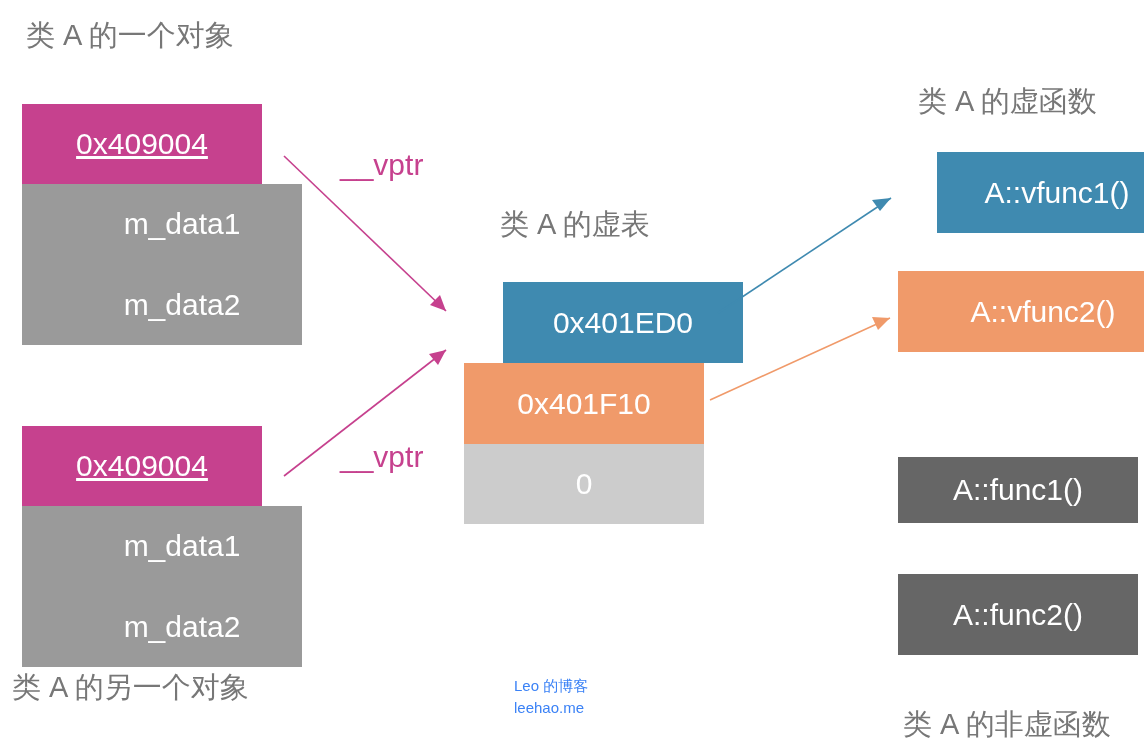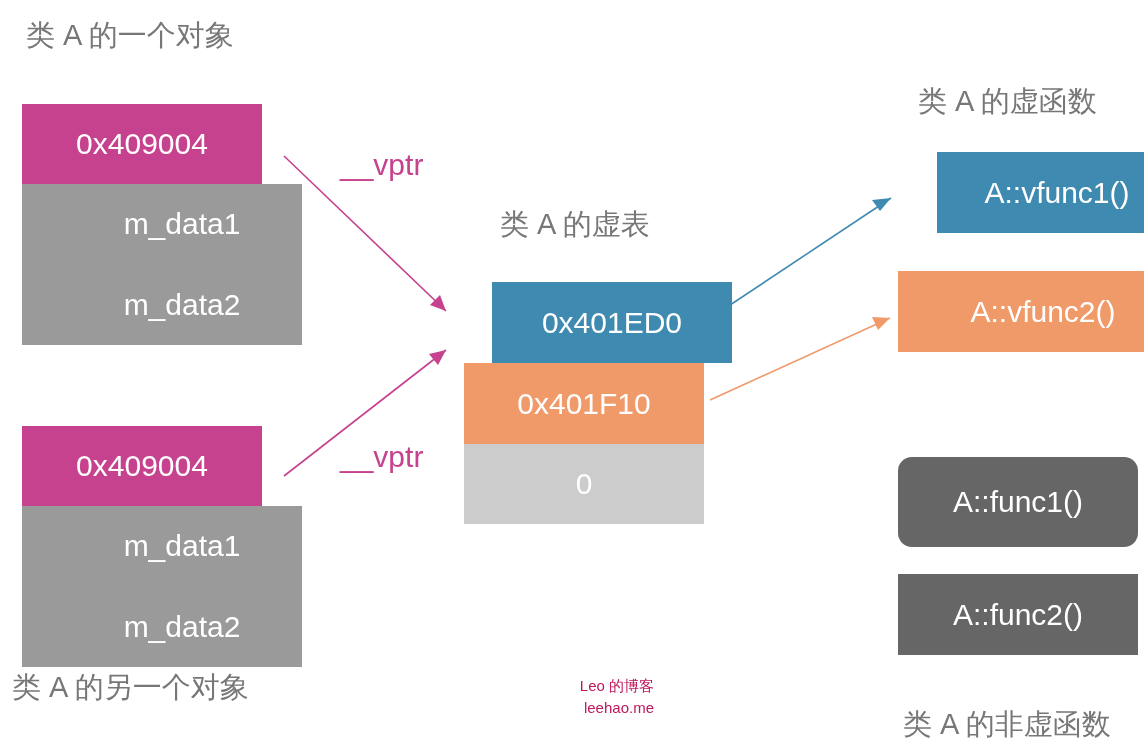--- a/index.html
+++ b/index.html
@@ -1,28 +1,28 @@
 <!DOCTYPE html>
 <html><head>
 <meta charset="utf-8">
 <style>
   html, body { margin: 0; padding: 0; background: #ffffff; }
   body { width: 1144px; height: 754px; position: relative; overflow: hidden;
          font-family: "Liberation Sans", "DejaVu Sans", sans-serif; }
   .label { position: absolute; color: #777777; font-size: 29px; white-space: nowrap; }
   .box { position: absolute; color: #ffffff; font-size: 30px; display: flex;
          align-items: center; justify-content: center; }
-  .pink { background: #c6418e; }
+  .pink { background: #c6418e; text-decoration: underline; }
   .gray { background: #9a9a9a; padding-left: 40px; }
   .blue { background: #3f8ab0; margin-left: 39px; }
   .orange { background: #f09a6a; }
   .light { background: #cccccc; }
   .dark { background: #666666; }
   .vptr { position: absolute; color: #c6418e; font-size: 30px; }
-  .watermark { position: absolute; color: #be185d; font-size: 15px; text-align: right; width: 140px; }
+  .watermark { position: absolute; color: #3b82f6; font-size: 15px; text-align: left; width: 140px; }
   svg.arrows { position: absolute; left: 0; top: 0; }
 </style>
 </head>
 <body>
 
 <div class="label" style="left:26px;top:16px;">类 A 的一个对象</div>
 <div class="label" style="left:12px;top:668px;">类 A 的另一个对象</div>
 <div class="label" style="left:500px;top:205px;text-align:right;">类 A 的虚表</div>
 <div class="label" style="left:918px;top:82px;">类 A 的虚函数</div>
 <div class="label" style="left:903px;top:705px;">类 A 的非虚函数</div>
@@ -33,29 +33,29 @@
   <div class="box gray" style="left:22px;top:264px;width:240px;height:81px;">m_data2</div>
 </div>
 
 <div>
   <div class="box pink" style="left:22px;top:426px;width:240px;height:80px;">0x409004</div>
   <div class="box gray" style="left:22px;top:506px;width:240px;height:80px;">m_data1</div>
   <div class="box gray" style="left:22px;top:586px;width:240px;height:81px;">m_data2</div>
 </div>
 
 <div>
-  <div class="box blue" style="left:453px;top:282px;width:240px;height:81px;">0x401ED0</div>
+  <div class="box blue" style="left:464px;top:282px;width:240px;height:81px;">0x401ED0</div>
   <div class="box orange" style="left:464px;top:363px;width:240px;height:81px;">0x401F10</div>
   <div class="box light" style="left:464px;top:444px;width:240px;height:80px;">0</div>
 </div>
 
 <div class="box blue" style="left:898px;top:152px;width:240px;height:81px;">A::vfunc1()</div>
 <div class="box orange" style="left:898px;top:271px;width:240px;height:81px;padding-left:25px;">A::vfunc2()</div>
 
-<div class="box dark" style="left:898px;top:457px;width:240px;height:90px;border-radius:14px;">A::func1()</div>
+<div class="box dark" style="left:898px;top:457px;width:240px;height:66px;">A::func1()</div>
 <div class="box dark" style="left:898px;top:574px;width:240px;height:81px;">A::func2()</div>
 
 <div class="vptr" style="left:340px;top:148px;">__vptr</div>
 <div class="vptr" style="left:340px;top:440px;">__vptr</div>
 
 <svg class="arrows" width="1144" height="754">
   <defs>
     <marker id="mPink" markerWidth="10" markerHeight="10" refX="9" refY="5" orient="auto" markerUnits="userSpaceOnUse">
       <path d="M0,0 L10,5 L0,10 z" fill="#c6418e"></path>
     </marker>

